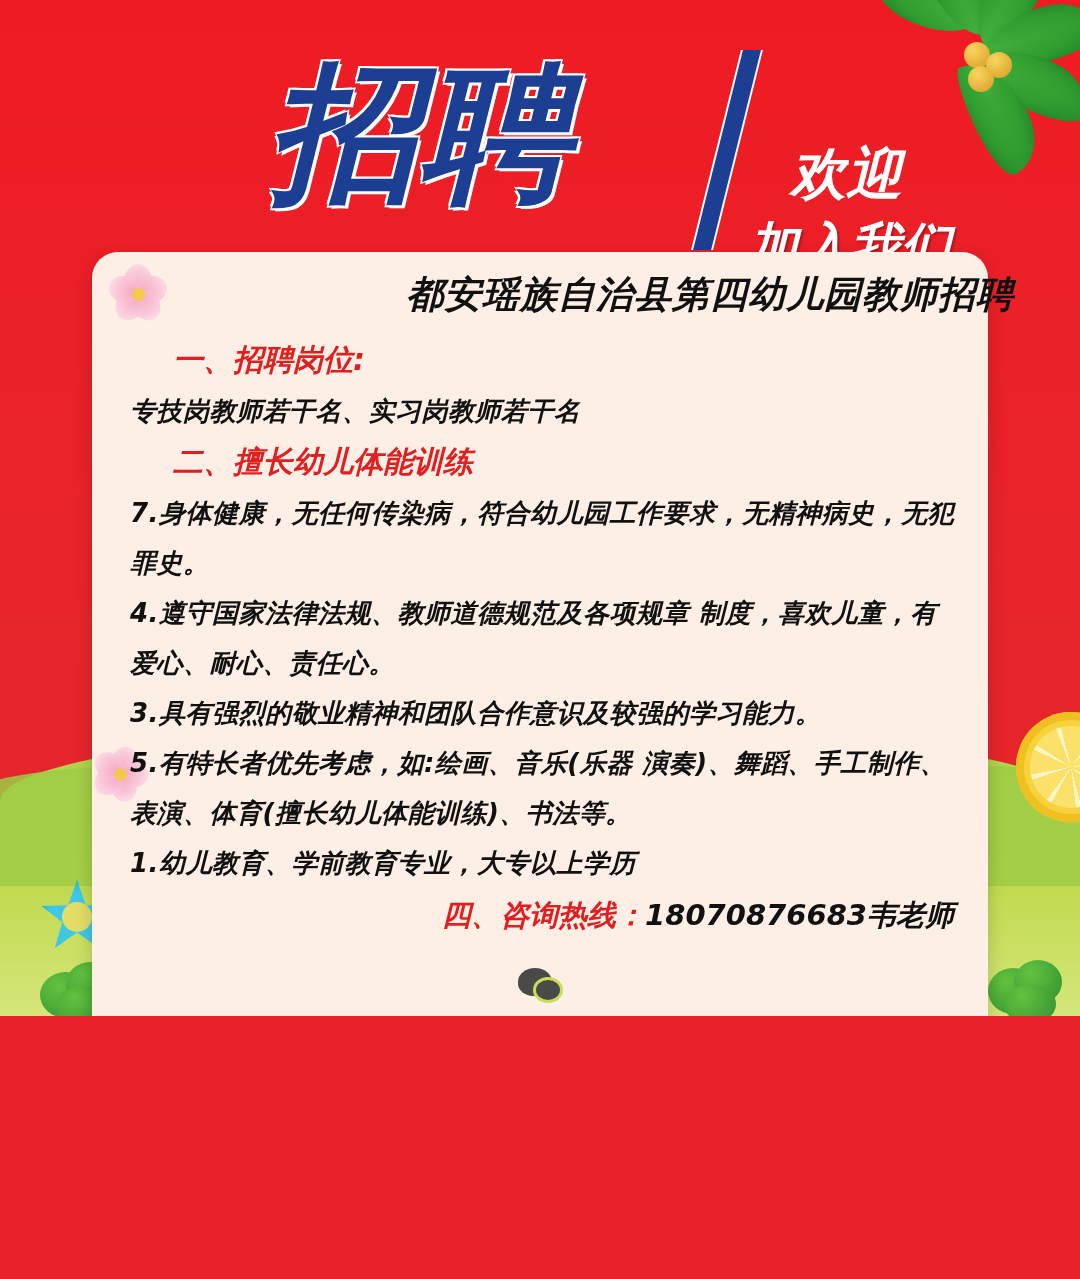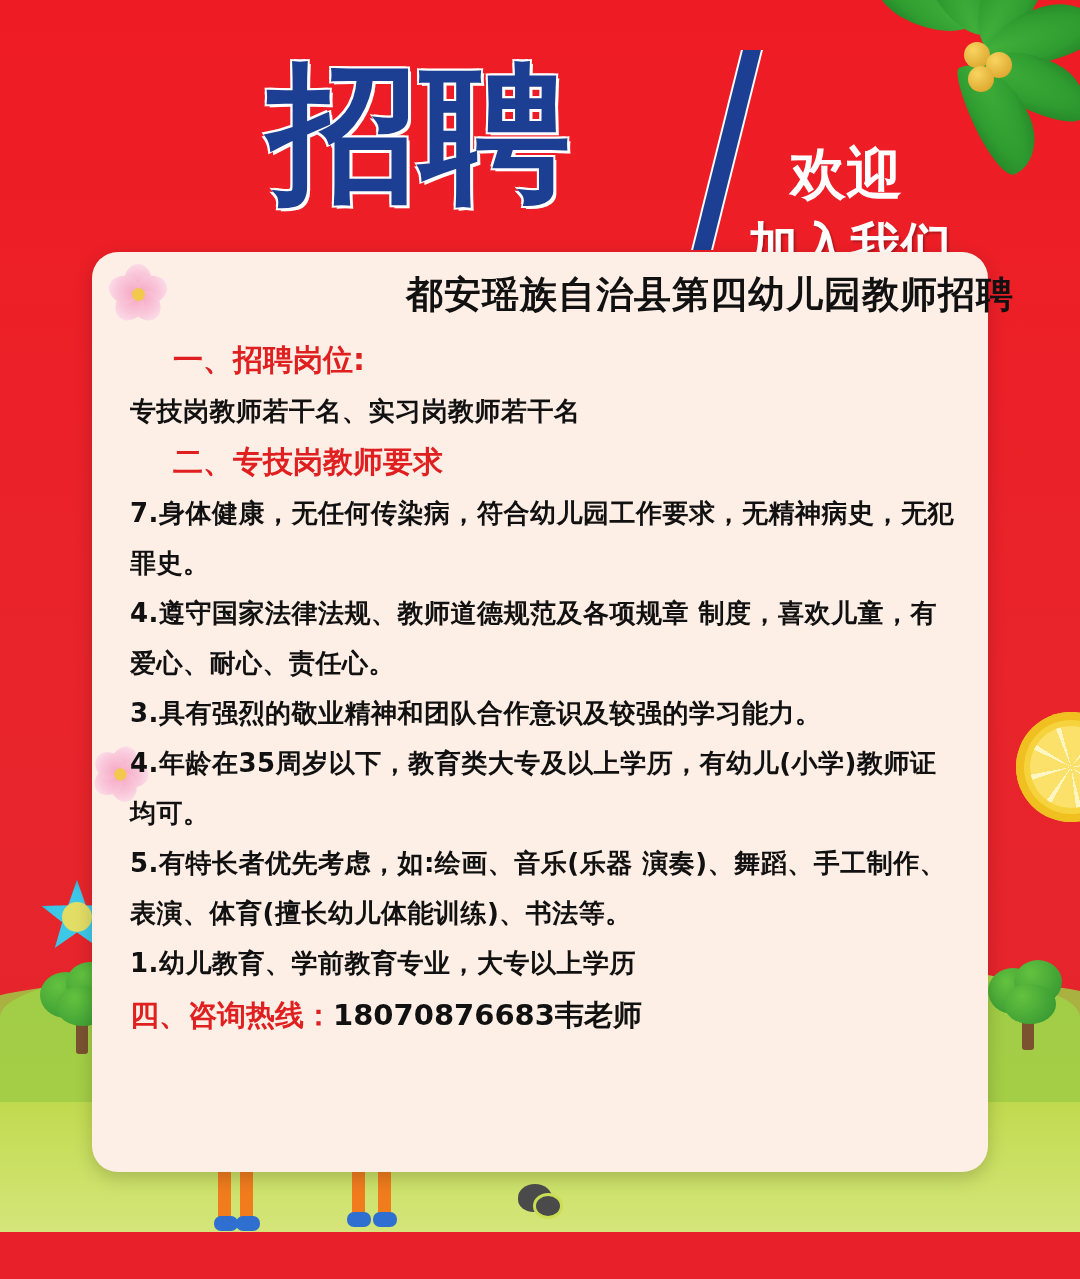--- a/index.html
+++ b/index.html
@@ -9,23 +9,24 @@
   body {
     width: 1080px;
     height: 1279px;
     font-family: "Liberation Sans", sans-serif;
     background: #e8202a;
     overflow: hidden;
   }
   .poster {
     position: relative;
     width: 1080px;
-    height: 1232px;
+    height: 1016px;
     background: linear-gradient(#ef1b24 0%, #e9242b 55%, #e2262c 100%);
     overflow: hidden;
+    font-style: italic;
   }
 
   
   .ground {
     position: absolute;
     left: 0;
     bottom: 0;
     width: 1080px;
     height: 290px;
     background: linear-gradient(#a8d24a 0%, #bcd84b 35%, #c9de55 100%);
@@ -275,20 +276,21 @@
     font-size: 26px;
     line-height: 50px;
     font-family: "DejaVu Sans", "Liberation Sans", sans-serif;
     letter-spacing: .5px;
   }
   .hotline {
     font-size: 29px;
     line-height: 54px;
     font-family: "DejaVu Sans", "Liberation Sans", sans-serif;
     font-weight: 700;
+    text-align: right;
   }
   .hotline .label { color: #e02020; }
   .hotline .value { color: #111111; }
 
   
   .footer {
     position: absolute;
     left: 0;
     bottom: 18px;
     width: 1080px;
@@ -397,25 +399,24 @@
       <div class="core"></div>
     </div>
 
     <div class="card-title">都安瑶族自治县第四幼儿园教师招聘</div>
 
     <div class="body">
 
       <div class="sec-head">一、招聘岗位:</div>
       <div class="para">专技岗教师若干名、实习岗教师若干名</div>
 
-      <div class="sec-head">二、专技岗教师要求</div>
+      <div class="sec-head">二、擅长幼儿体能训练</div>
       <div class="para">7.身体健康，无任何传染病，符合幼儿园工作要求，无精神病史，无犯罪史。</div>
       <div class="para">4.遵守国家法律法规、教师道德规范及各项规章 制度，喜欢儿童，有爱心、耐心、责任心。</div>
       <div class="para">3.具有强烈的敬业精神和团队合作意识及较强的学习能力。</div>
-      <div class="para">4.年龄在35周岁以下，教育类大专及以上学历，有幼儿(小学)教师证均可。</div>
       <div class="para">5.有特长者优先考虑，如:绘画、音乐(乐器 演奏)、舞蹈、手工制作、表演、体育(擅长幼儿体能训练)、书法等。</div>
 
       <div class="para">1.幼儿教育、学前教育专业，大专以上学历</div>
 
       <div class="hotline">
         <span class="label">四、咨询热线：</span><span class="value">18070876683韦老师</span>
       </div>
 
     </div>
   </div>

